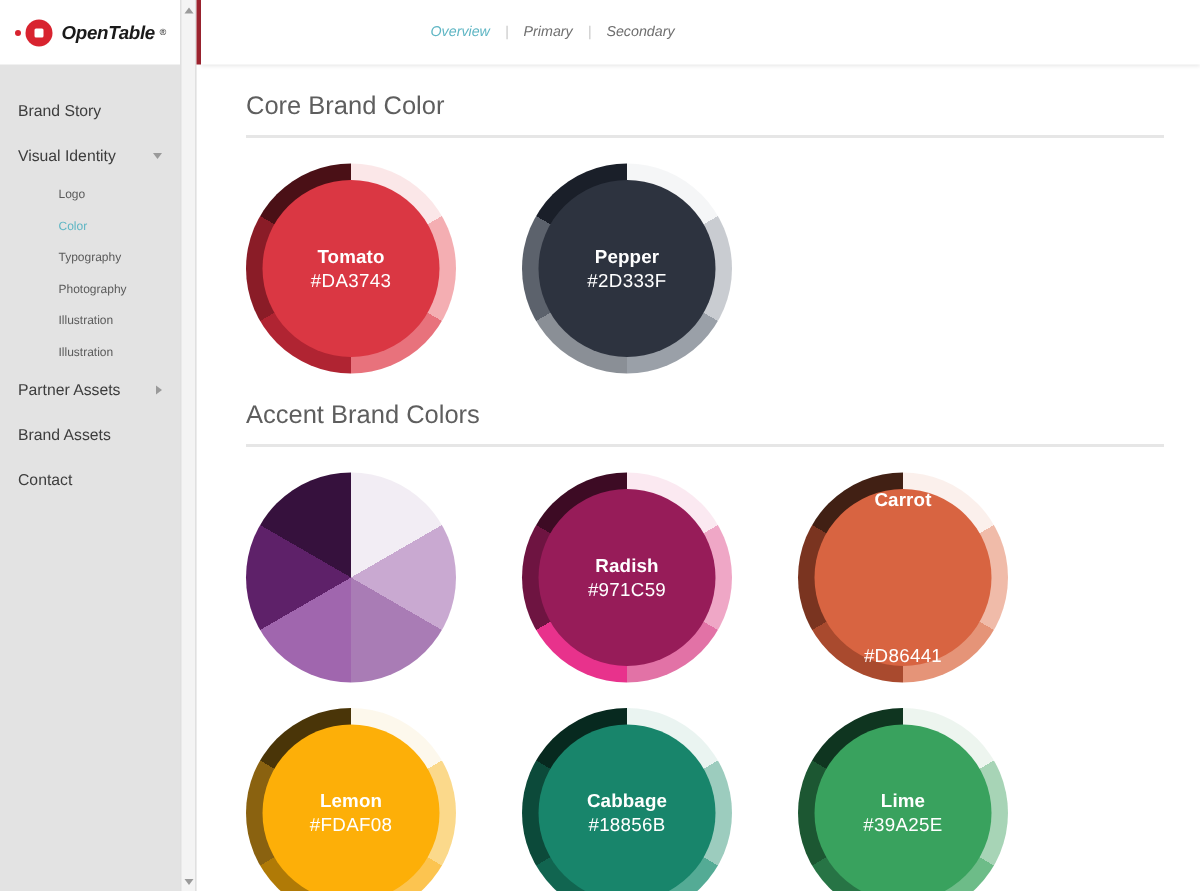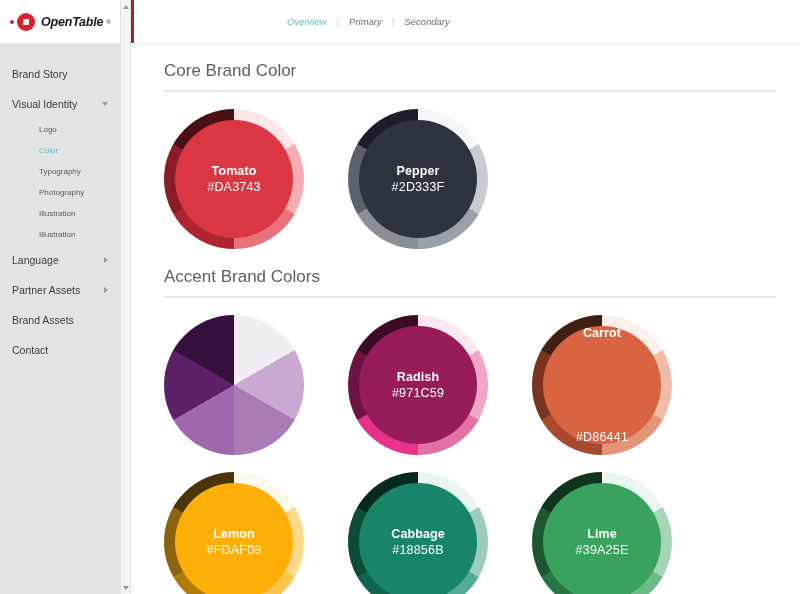--- a/index.html
+++ b/index.html
@@ -219,24 +219,20 @@
         <div class="sub-item">
           <span>Photography</span>
         </div>
         <div class="sub-item">
           <span>Illustration</span>
         </div>
         <div class="sub-item">
           <span>Illustration</span>
         </div>
         <div class="nav-item">
-          <span>Language</span>
-          <span class="caret right"></span>
-        </div>
-        <div class="nav-item">
           <span>Partner Assets</span>
           <span class="caret right"></span>
         </div>
         <div class="nav-item">
           <span>Brand Assets</span>
         </div>
         <div class="nav-item">
           <span>Contact</span>
         </div>
       </nav>

